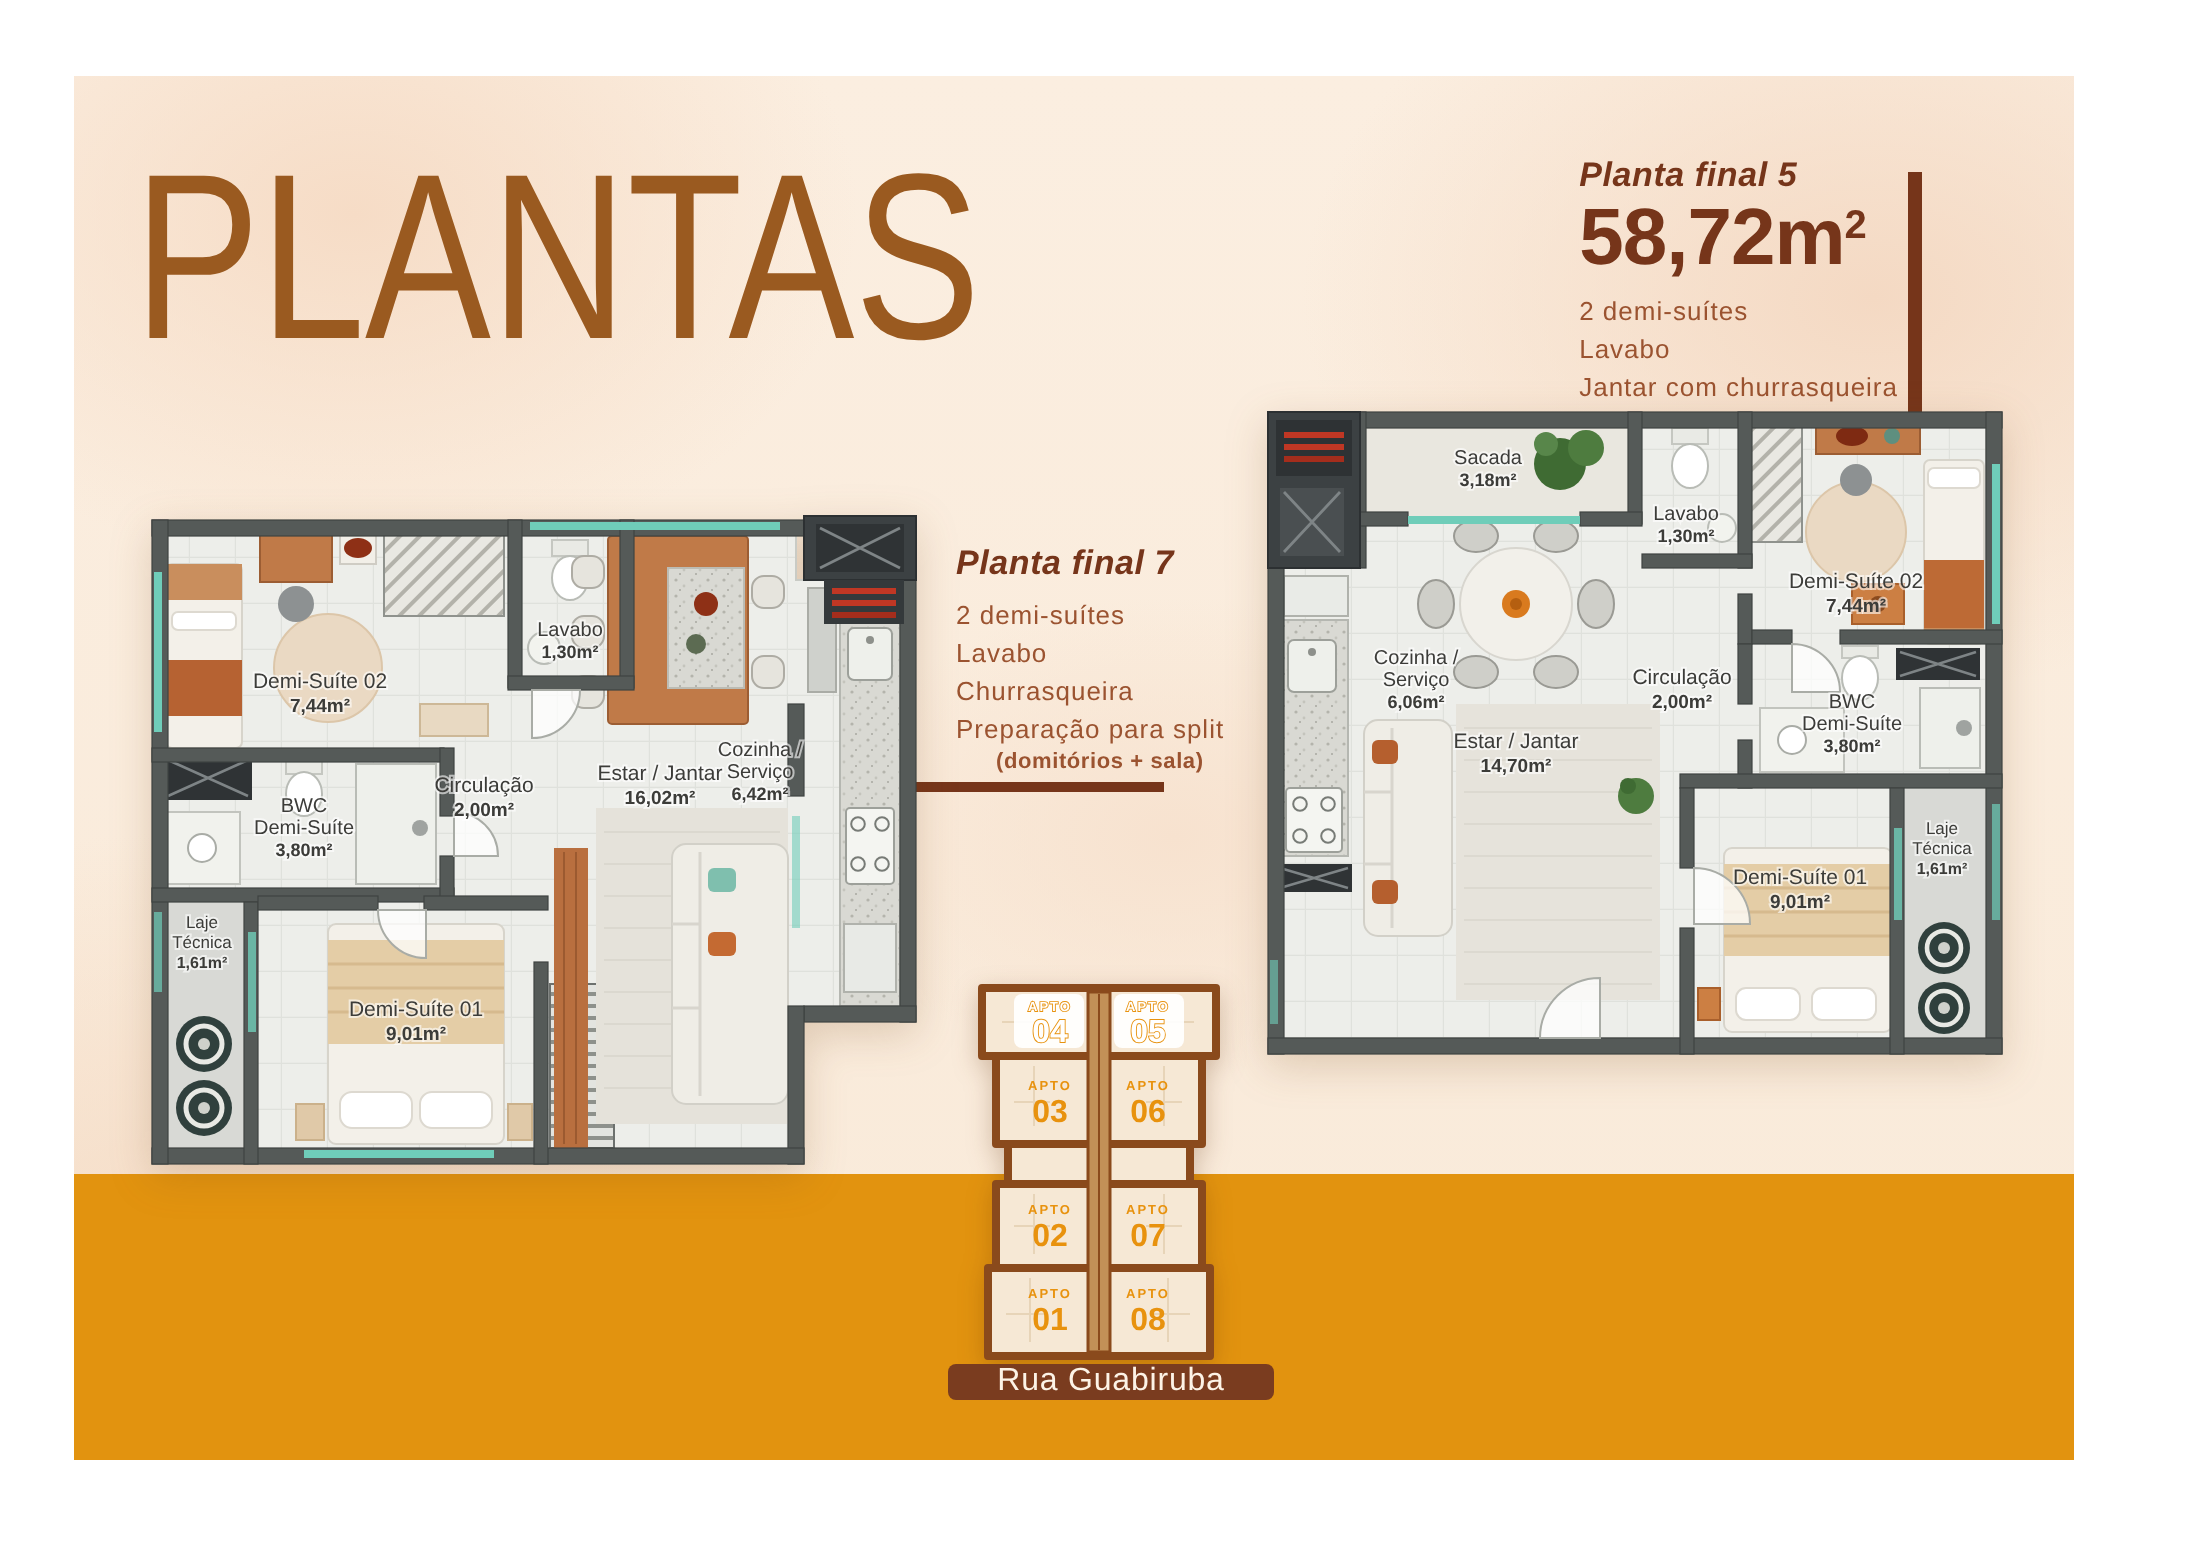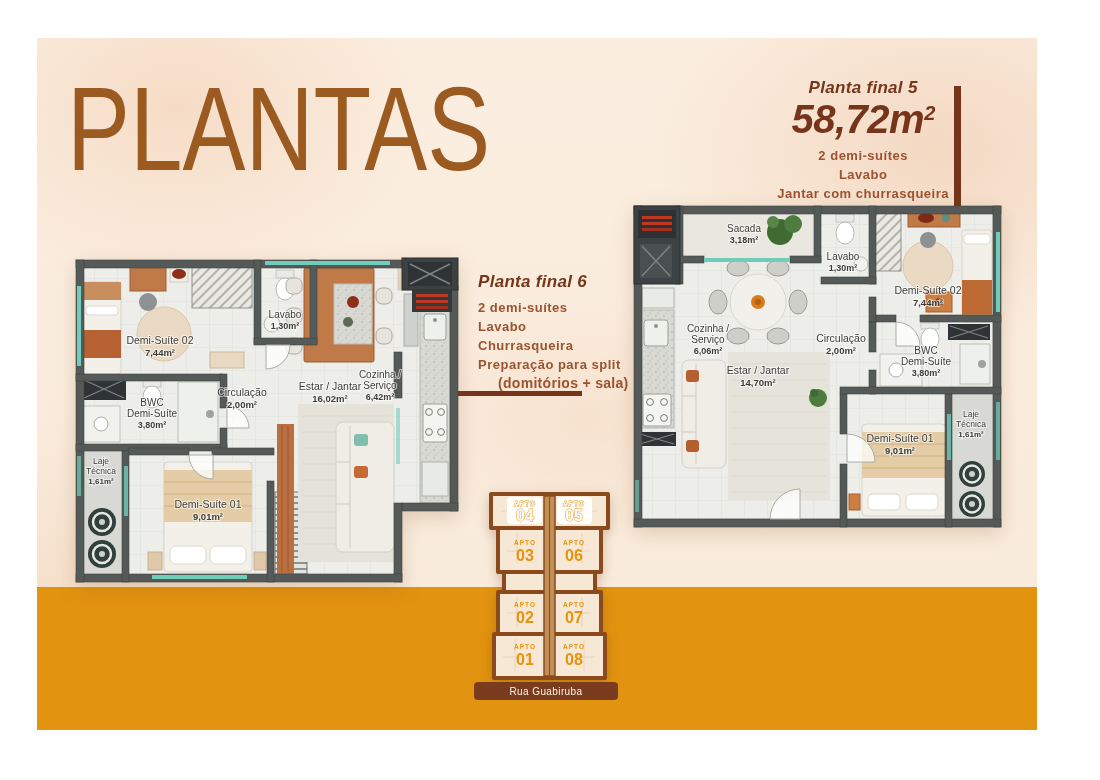--- a/index.html
+++ b/index.html
@@ -18,49 +18,49 @@
     overflow:hidden;
   }
   .orange-band{position:absolute;left:0;top:549px;width:1000px;height:143px;background:#E2930F;}
   .page-title{
     position:absolute;left:30px;top:32px;font-size:118px;line-height:1;
     color:#9A5A20;font-weight:500;letter-spacing:0px;
     transform:scaleX(.8);transform-origin:left top;white-space:nowrap;
   }
   .planblock{position:absolute;color:#76351A;}
   .planblock .heading{font-style:italic;font-weight:700;font-size:17px;letter-spacing:.3px;}
-  .planblock .size{font-style:italic;font-weight:700;font-size:40px;line-height:1.05;letter-spacing:-.5px;}
+  .planblock .size{font-weight:700;font-size:40px;line-height:1.05;letter-spacing:-.5px;}
   .planblock .size .sup{font-size:20px;vertical-align:13px;}
-  .planblock .features{margin-top:6px;font-size:13px;font-weight:700;color:#9B5330;line-height:19px;letter-spacing:.5px;}
-  .planblock .note{font-size:14px;font-weight:700;color:#9B5330;letter-spacing:.3px;margin-top:1px;padding-left:20px;}
+  .planblock .features{margin-top:6px;font-size:13px;font-weight:400;color:#9B5330;line-height:19px;letter-spacing:.5px;}
+  .planblock .note{font-size:11px;font-weight:700;color:#9B5330;letter-spacing:.3px;margin-top:1px;padding-left:20px;}
   .block4{left:441px;top:234px;text-align:left;}
-  .block5{right:88px;top:40px;text-align:center;}
+  .block5{right:88px;top:40px;text-align:left;}
   .rule-h{position:absolute;left:413px;top:353px;width:132px;height:5px;background:#76351A;}
   .rule-v{position:absolute;left:917px;top:48px;width:7px;height:128px;background:#76351A;}
   svg.plan{position:absolute;filter:drop-shadow(0 6px 10px rgba(120,70,20,.20));}
   #plan4{left:35px;top:218px;}
   #plan5{left:593px;top:164px;}
   #keyplan{position:absolute;left:450px;top:453px;filter:drop-shadow(0 4px 6px rgba(90,40,0,.25));}
   .street-banner{
-    position:absolute;left:437px;top:644px;width:144px;height:18px;border-radius:4px;
-    background:#7A3C1F;color:#fdf3e6;font-size:10px;font-weight:400;letter-spacing:.4px;
+    position:absolute;left:437px;top:644px;width:163px;height:18px;border-radius:4px;
+    background:#7A3C1F;color:#fdf3e6;font-size:16px;font-weight:400;letter-spacing:.4px;
     display:flex;align-items:center;justify-content:center;
   }
   svg text{font-family:"Liberation Sans",sans-serif;}
   .roomlbl{fill:#3c3c39;paint-order:stroke;stroke:#ffffff;stroke-width:2px;stroke-opacity:.6;}
 </style>
 </head>
 <body>
 
 <div class="canvas">
 
   <div class="page-title">PLANTAS</div>
 
   <div class="planblock block4">
-    <div class="heading">Planta final 6</div>
+    <div class="heading">Planta final 7</div>
     <div class="features">
       <div>2 demi-suítes</div>
       <div>Lavabo</div>
       <div>Churrasqueira</div>
       <div>Preparação para split</div>
     </div>
     <div class="note">(domitórios + sala)</div>
   </div>
   <div class="rule-h"></div>
 

